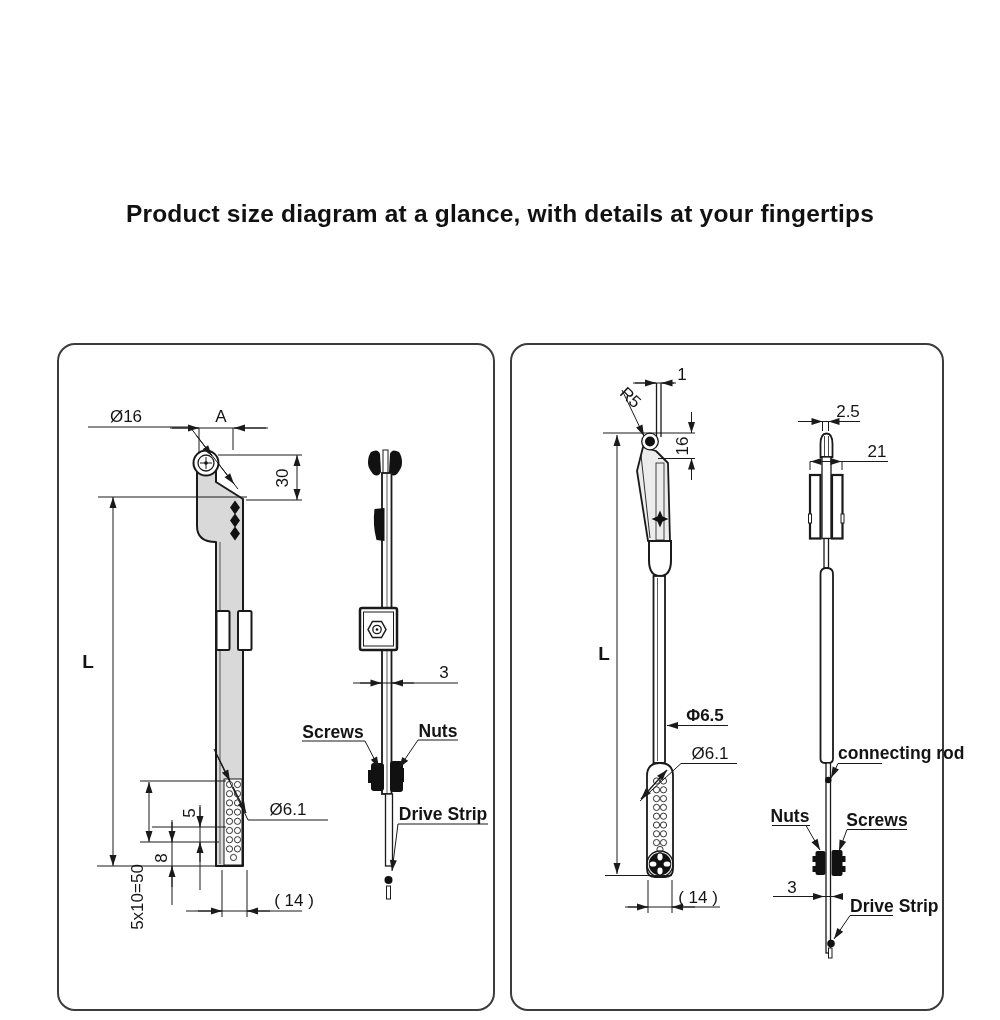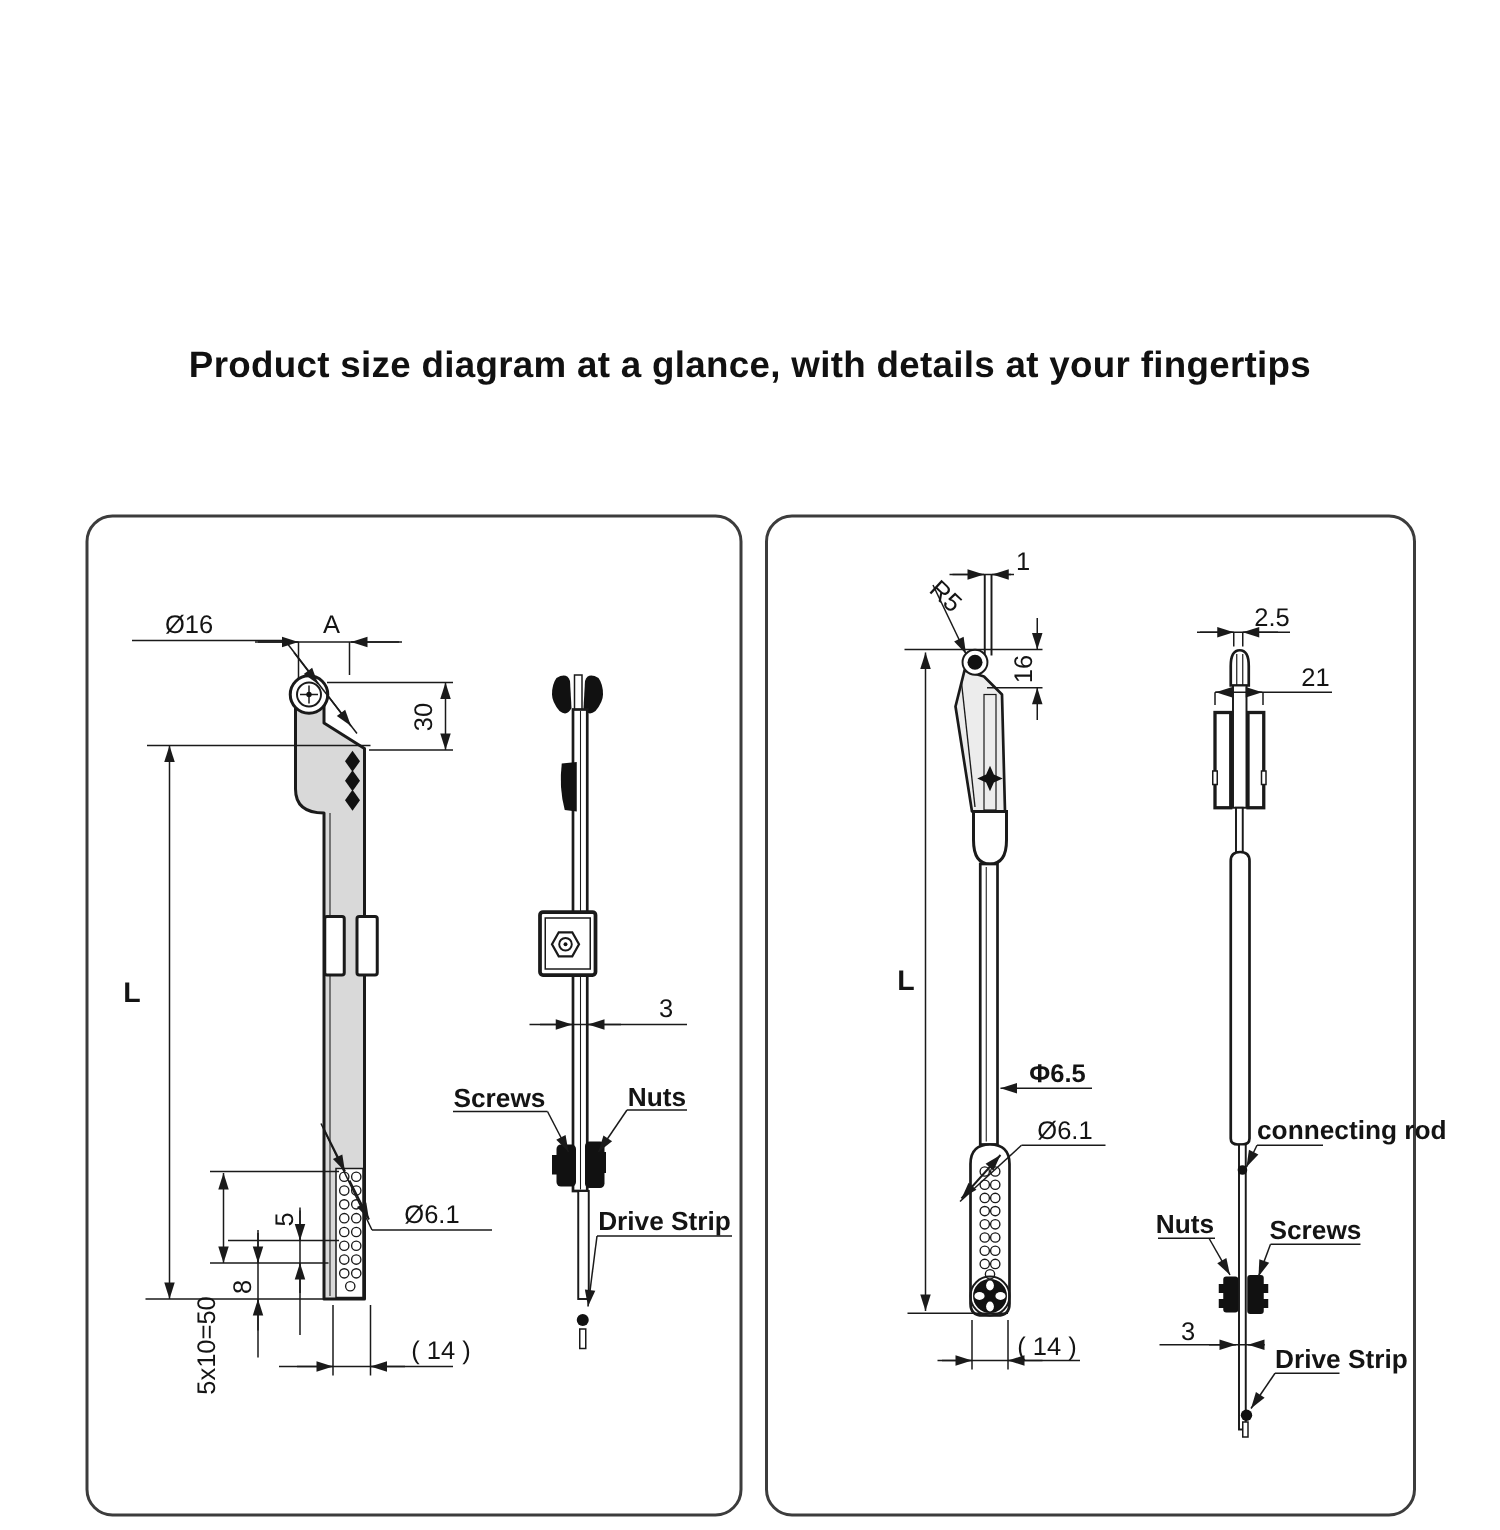--- a/index.html
+++ b/index.html
@@ -1,18 +1,18 @@
 <!DOCTYPE html>
 <html><head>
 <meta charset="utf-8">
 <style>
   html,body{margin:0;padding:0;background:#ffffff;}
   body{width:1000px;height:1020px;position:relative;overflow:hidden;
        font-family:"Liberation Sans", sans-serif;}
-  .page-title{position:absolute;top:230px;left:0;width:1000px;text-align:center;
+  .page-title{position:absolute;top:200px;left:0;width:1000px;text-align:center;
        font-size:24.5px;font-weight:700;color:#111;letter-spacing:0.2px;}
   svg{position:absolute;top:0;left:0;}
   svg text{fill:#141414;font-family:"Liberation Sans", sans-serif;}
   .dimtxt{font-size:17px;font-weight:400;}
   .dimtxt-b{font-size:17px;font-weight:700;}
   .lbl{font-size:17.5px;font-weight:600;}
   .biglbl{font-size:19px;font-weight:600;}
   .ln{stroke:#1a1a1a;fill:none;}
   .s1{stroke-width:1;}
   .s13{stroke-width:1.3;}

